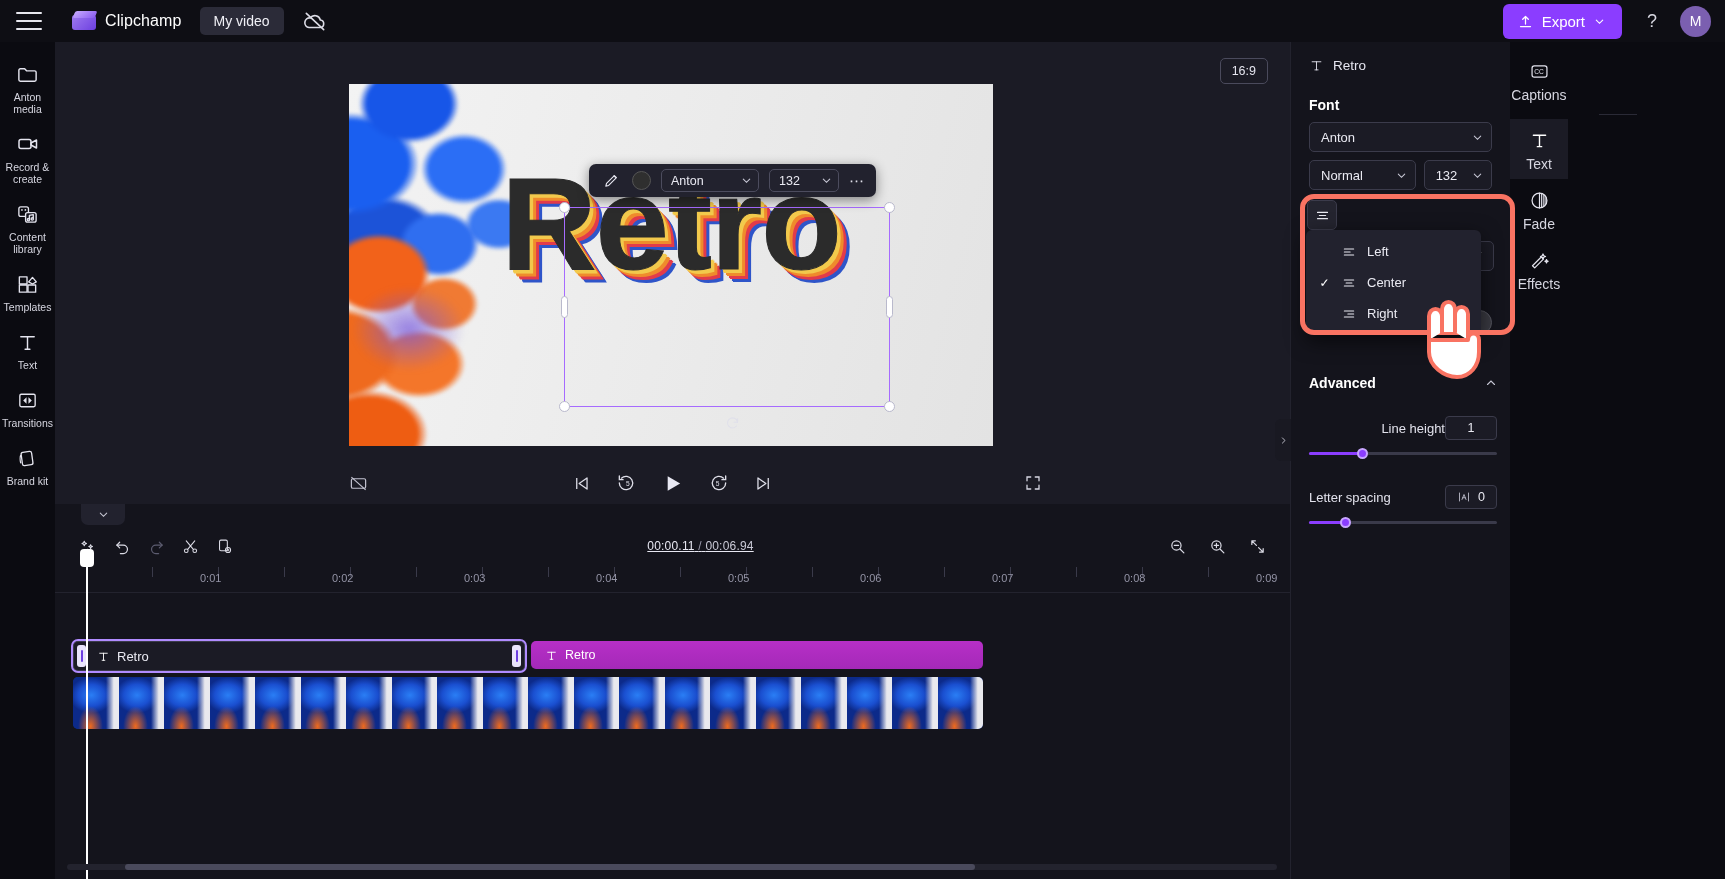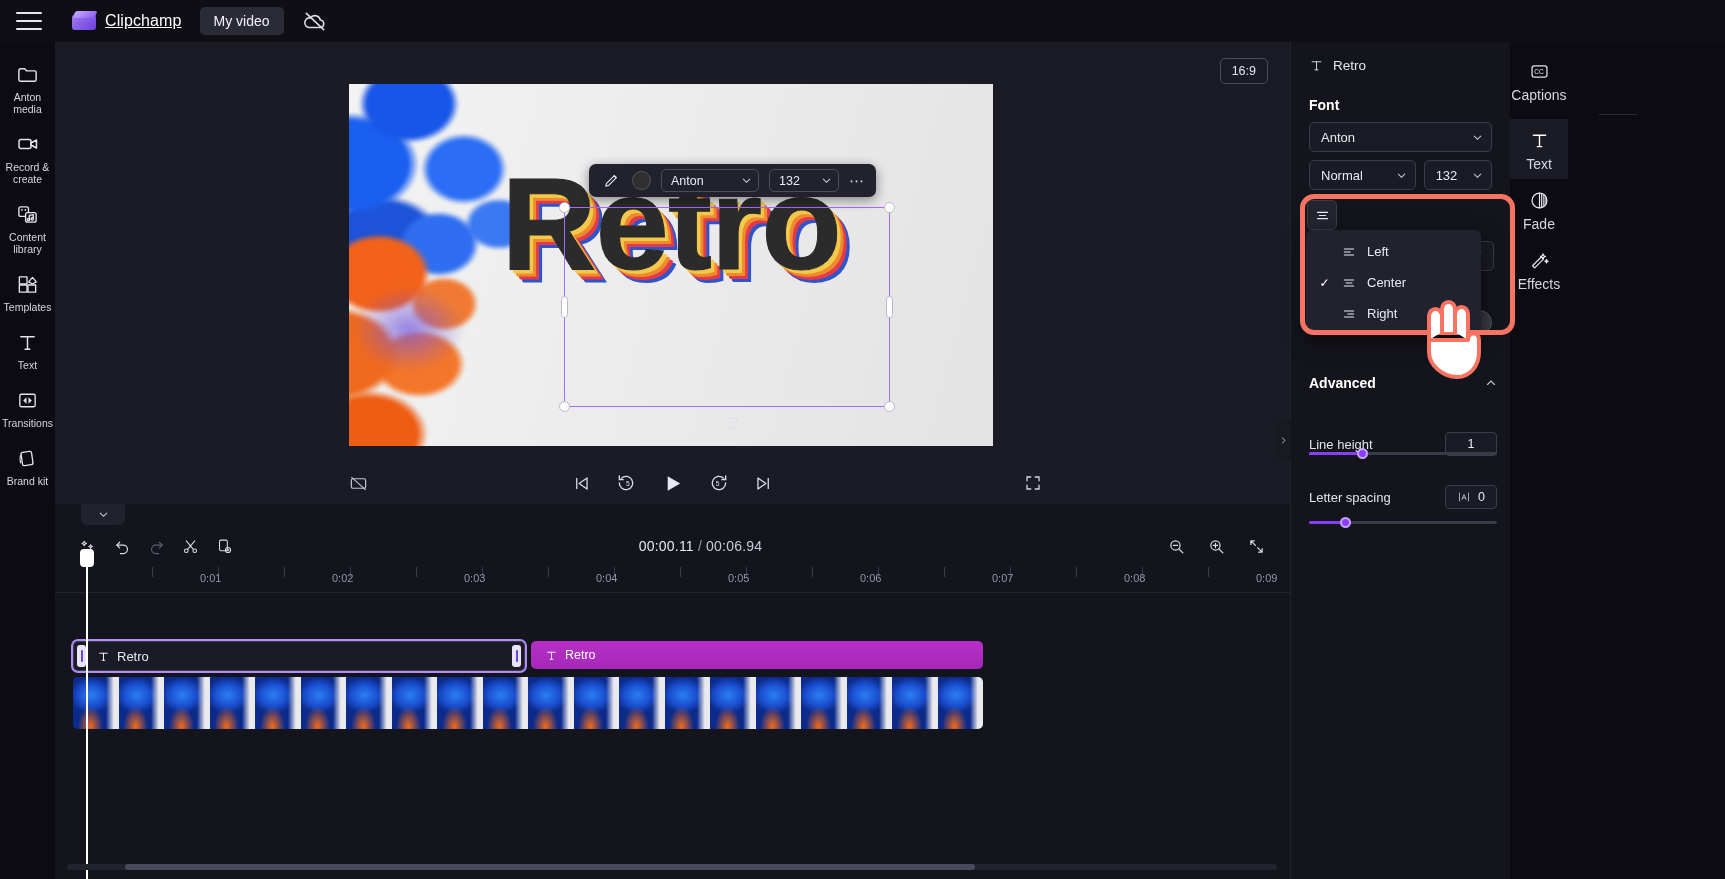--- a/index.html
+++ b/index.html
@@ -29,21 +29,21 @@
   }
   .logo-mark .bar {
     position: absolute; left: 0; top: 4px; width: 24px; height: 15px;
     background: linear-gradient(135deg,#9f7bf0,#6d3fe0); border-radius: 3px;
   }
   .logo-mark .flap {
     position: absolute; left: 2px; top: 0px; width: 22px; height: 7px;
     background: linear-gradient(135deg,#c7aaff,#8a5cf0);
     transform: skewX(-22deg); border-radius: 2px;
   }
-  .brand { font-size: 16px; color: #fff; letter-spacing: .1px; text-decoration: underline; }
+  .brand { font-size: 16px; color: #fff; letter-spacing: .1px; }
   .proj-name {
     margin-left: 18px; padding: 6px 14px; border-radius: 5px;
     background: #2b2b38; font-size: 14px; color: #f0f0f6; cursor: pointer;
   }
   .cloud-off { margin-left: 18px; width: 26px; height: 26px; cursor: pointer; }
   .top-right { margin-left: auto; display: flex; align-items: center; padding-right: 14px; }
   .export-btn {
     display: flex; align-items: center; gap: 9px;
     background: #8b3dff; color: #fff; font-size: 15px;
     padding: 9px 17px 9px 15px; border-radius: 6px; cursor: pointer;
@@ -190,21 +190,21 @@
     background: #22222e; border-radius: 0 0 7px 7px;
     display: flex; align-items: center; justify-content: center; cursor: pointer;
     color: #c8c8d4; font-size: 11px;
   }
   .tl-toolbar {
     position: absolute; left: 0; top: 21px; width: 1235px; height: 42px;
     display: flex; align-items: center; padding: 0 16px;
   }
   .tl-btn { width: 34px; height: 28px; display: flex; align-items: center; justify-content: center; cursor: pointer; color: #dcdce6; }
   .tl-btn.dim { color: #5c5c70; }
-  .tc { margin: 4px auto; font-size: 14px; color: #e8e8f2; letter-spacing: .2px; }
+  .tc { margin: 4px auto; font-size: 12px; color: #e8e8f2; letter-spacing: .2px; text-decoration: underline; }
   .tc .sep { color: #9a9aac; }
   .tc .total { color: #c9c9d6; }
   .tl-right { display: flex; align-items: center; gap: 6px; }
 
   .ruler { position: absolute; left: 0; top: 63px; width: 1235px; height: 26px; border-bottom: 1px solid #23232e; }
   .tick { position: absolute; top: 0; width: 1px; height: 10px; background: #3a3a4a; }
   .tlab { position: absolute; top: 5px; font-size: 11px; color: #9494a6; }
 
   .tracks { position: absolute; left: 0; top: 89px; width: 1235px; height: 286px; }
   .clip-text {
@@ -288,21 +288,21 @@
     gap: 7px; font-size: 12.5px; color: #eaeaf2; padding: 0 8px; cursor: pointer;
   }
   .track {
     position: relative; width: 188px; height: 3px; background: #3a3a4a; border-radius: 2px;
   }
   .track .fill { position: absolute; left: 0; top: 0; height: 3px; background: #8b3dff; border-radius: 2px; }
   .track .knob {
     position: absolute; top: -4px; width: 11px; height: 11px; border-radius: 50%;
     background: #8b3dff; border: 2px solid #c8a6ff; cursor: pointer;
   }
-  .lh-row { position: absolute; left: 18px; top: 390px; width: 188px; display: flex; align-items: center; justify-content: space-between; }
+  .lh-row { position: absolute; left: 18px; top: 374px; width: 188px; display: flex; align-items: center; justify-content: flex-end; }
   .lh-track { position: absolute; left: 18px; top: 410px; }
   .ls-row { position: absolute; left: 18px; top: 443px; width: 188px; display: flex; align-items: center; justify-content: space-between; }
   .ls-track { position: absolute; left: 18px; top: 479px; }
   .rp-collapse {
     position: absolute; left: -16px; top: 377px; width: 16px; height: 42px;
     background: #191922; border-radius: 6px 0 0 6px;
     display: flex; align-items: center; justify-content: center; cursor: pointer;
     color: #c8c8d4; font-size: 11px;
   }
 
@@ -353,20 +353,33 @@
       <div class="bar"></div>
         <div class="flap"></div>
     </div>
     <div class="brand">Clipchamp</div>
     <div class="proj-name">My video</div>
     <div class="cloud-off">
       <svg width="26" height="26" viewBox="0 0 24 24" fill="none" stroke="#dcdce6" stroke-width="1.5" stroke-linecap="round">
         <path d="M6.5 18h10a3.5 3.5 0 0 0 .4-6.98A5.2 5.2 0 0 0 7.6 9.2 3.9 3.9 0 0 0 6.5 18z"></path>
         <path d="M4 5l16 15"></path>
       </svg>
+    </div>
+    <div class="top-right">
+      <div class="export-btn">
+        <svg width="15" height="15" viewBox="0 0 24 24" fill="none" stroke="#fff" stroke-width="2" stroke-linecap="round">
+          <path d="M12 16V4M12 4l-4.5 4.5M12 4l4.5 4.5M4 20h16"></path>
+        </svg>
+        <span>Export</span>
+        <svg width="11" height="11" viewBox="0 0 24 24" fill="none" stroke="#fff" stroke-width="2.4" stroke-linecap="round">
+          <path d="M5 9l7 7 7-7"></path>
+        </svg>
+      </div>
+      <div class="help-btn">?</div>
+      <div class="avatar">M</div>
     </div>
   </div>
 
   <div class="leftrail">
     <div class="rail-item">
       <div class="rail-icon">
         <svg width="23" height="23" viewBox="0 0 24 24" fill="none" stroke="#e4e4ee" stroke-width="1.5" stroke-linejoin="round">
           <path d="M3 7.5A1.5 1.5 0 0 1 4.5 6H9l2 2.2h8.5A1.5 1.5 0 0 1 21 9.7v7.8A1.5 1.5 0 0 1 19.5 19h-15A1.5 1.5 0 0 1 3 17.5z"></path>
         </svg>
       </div>

